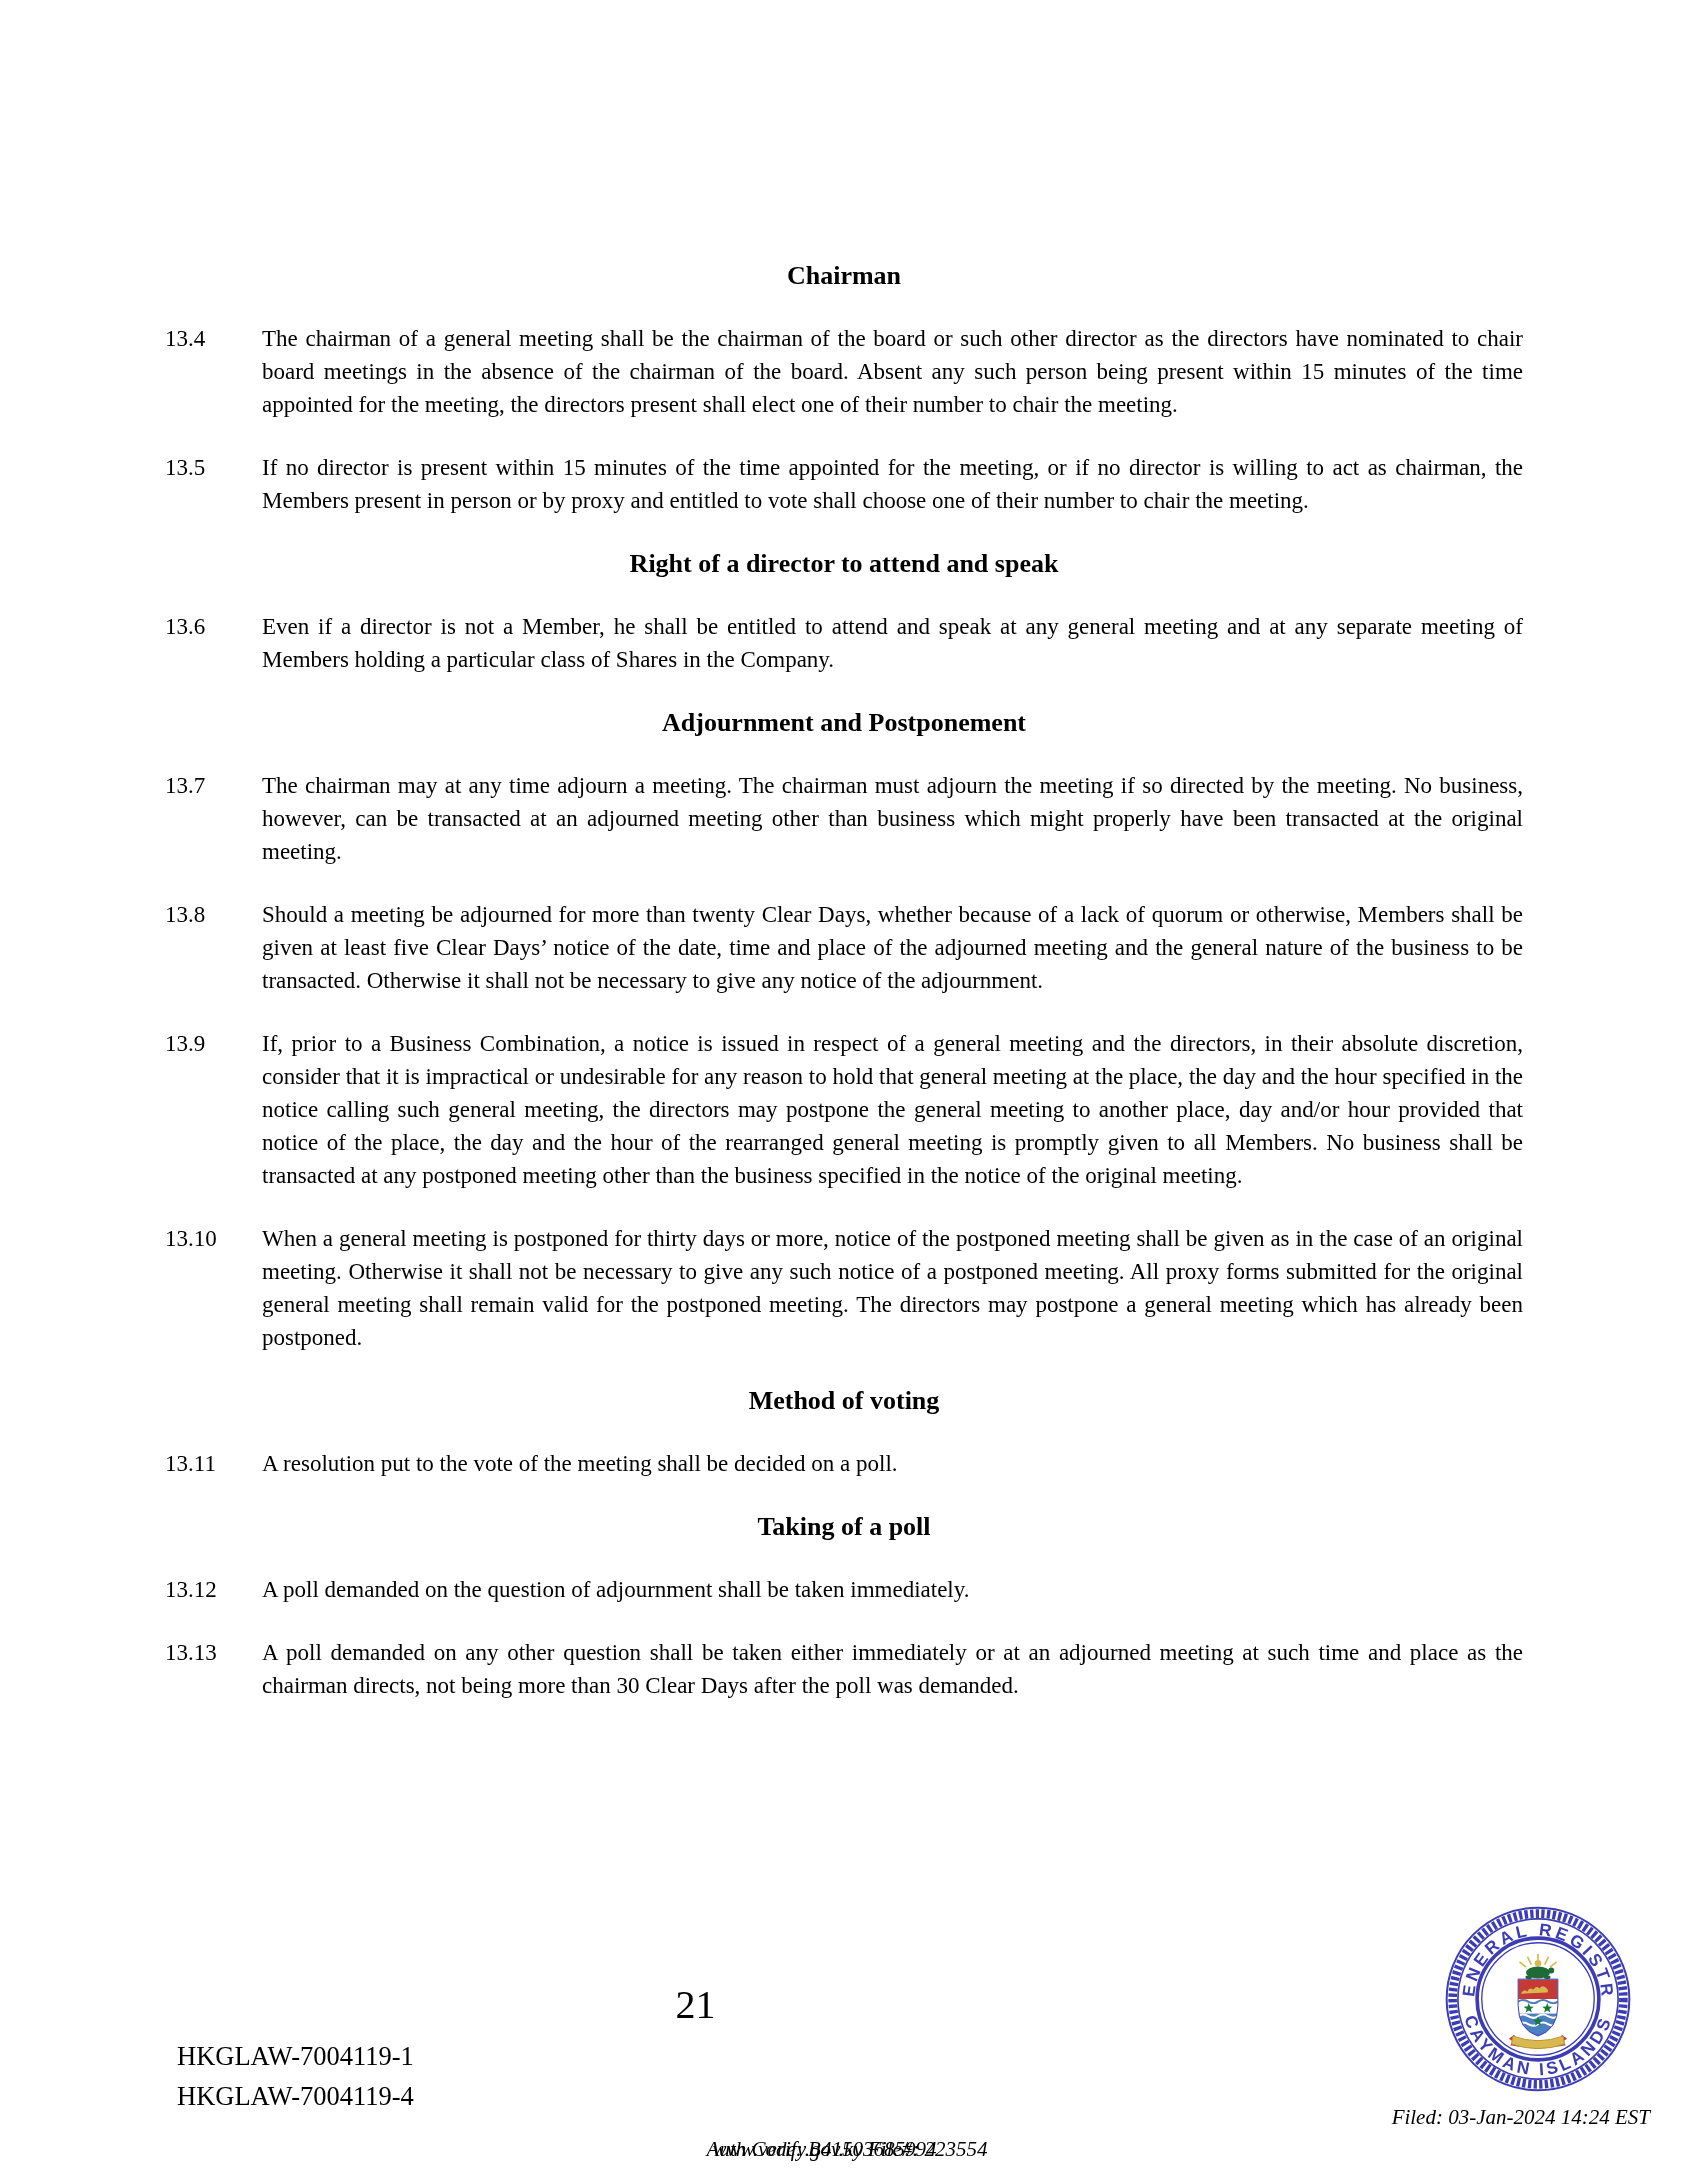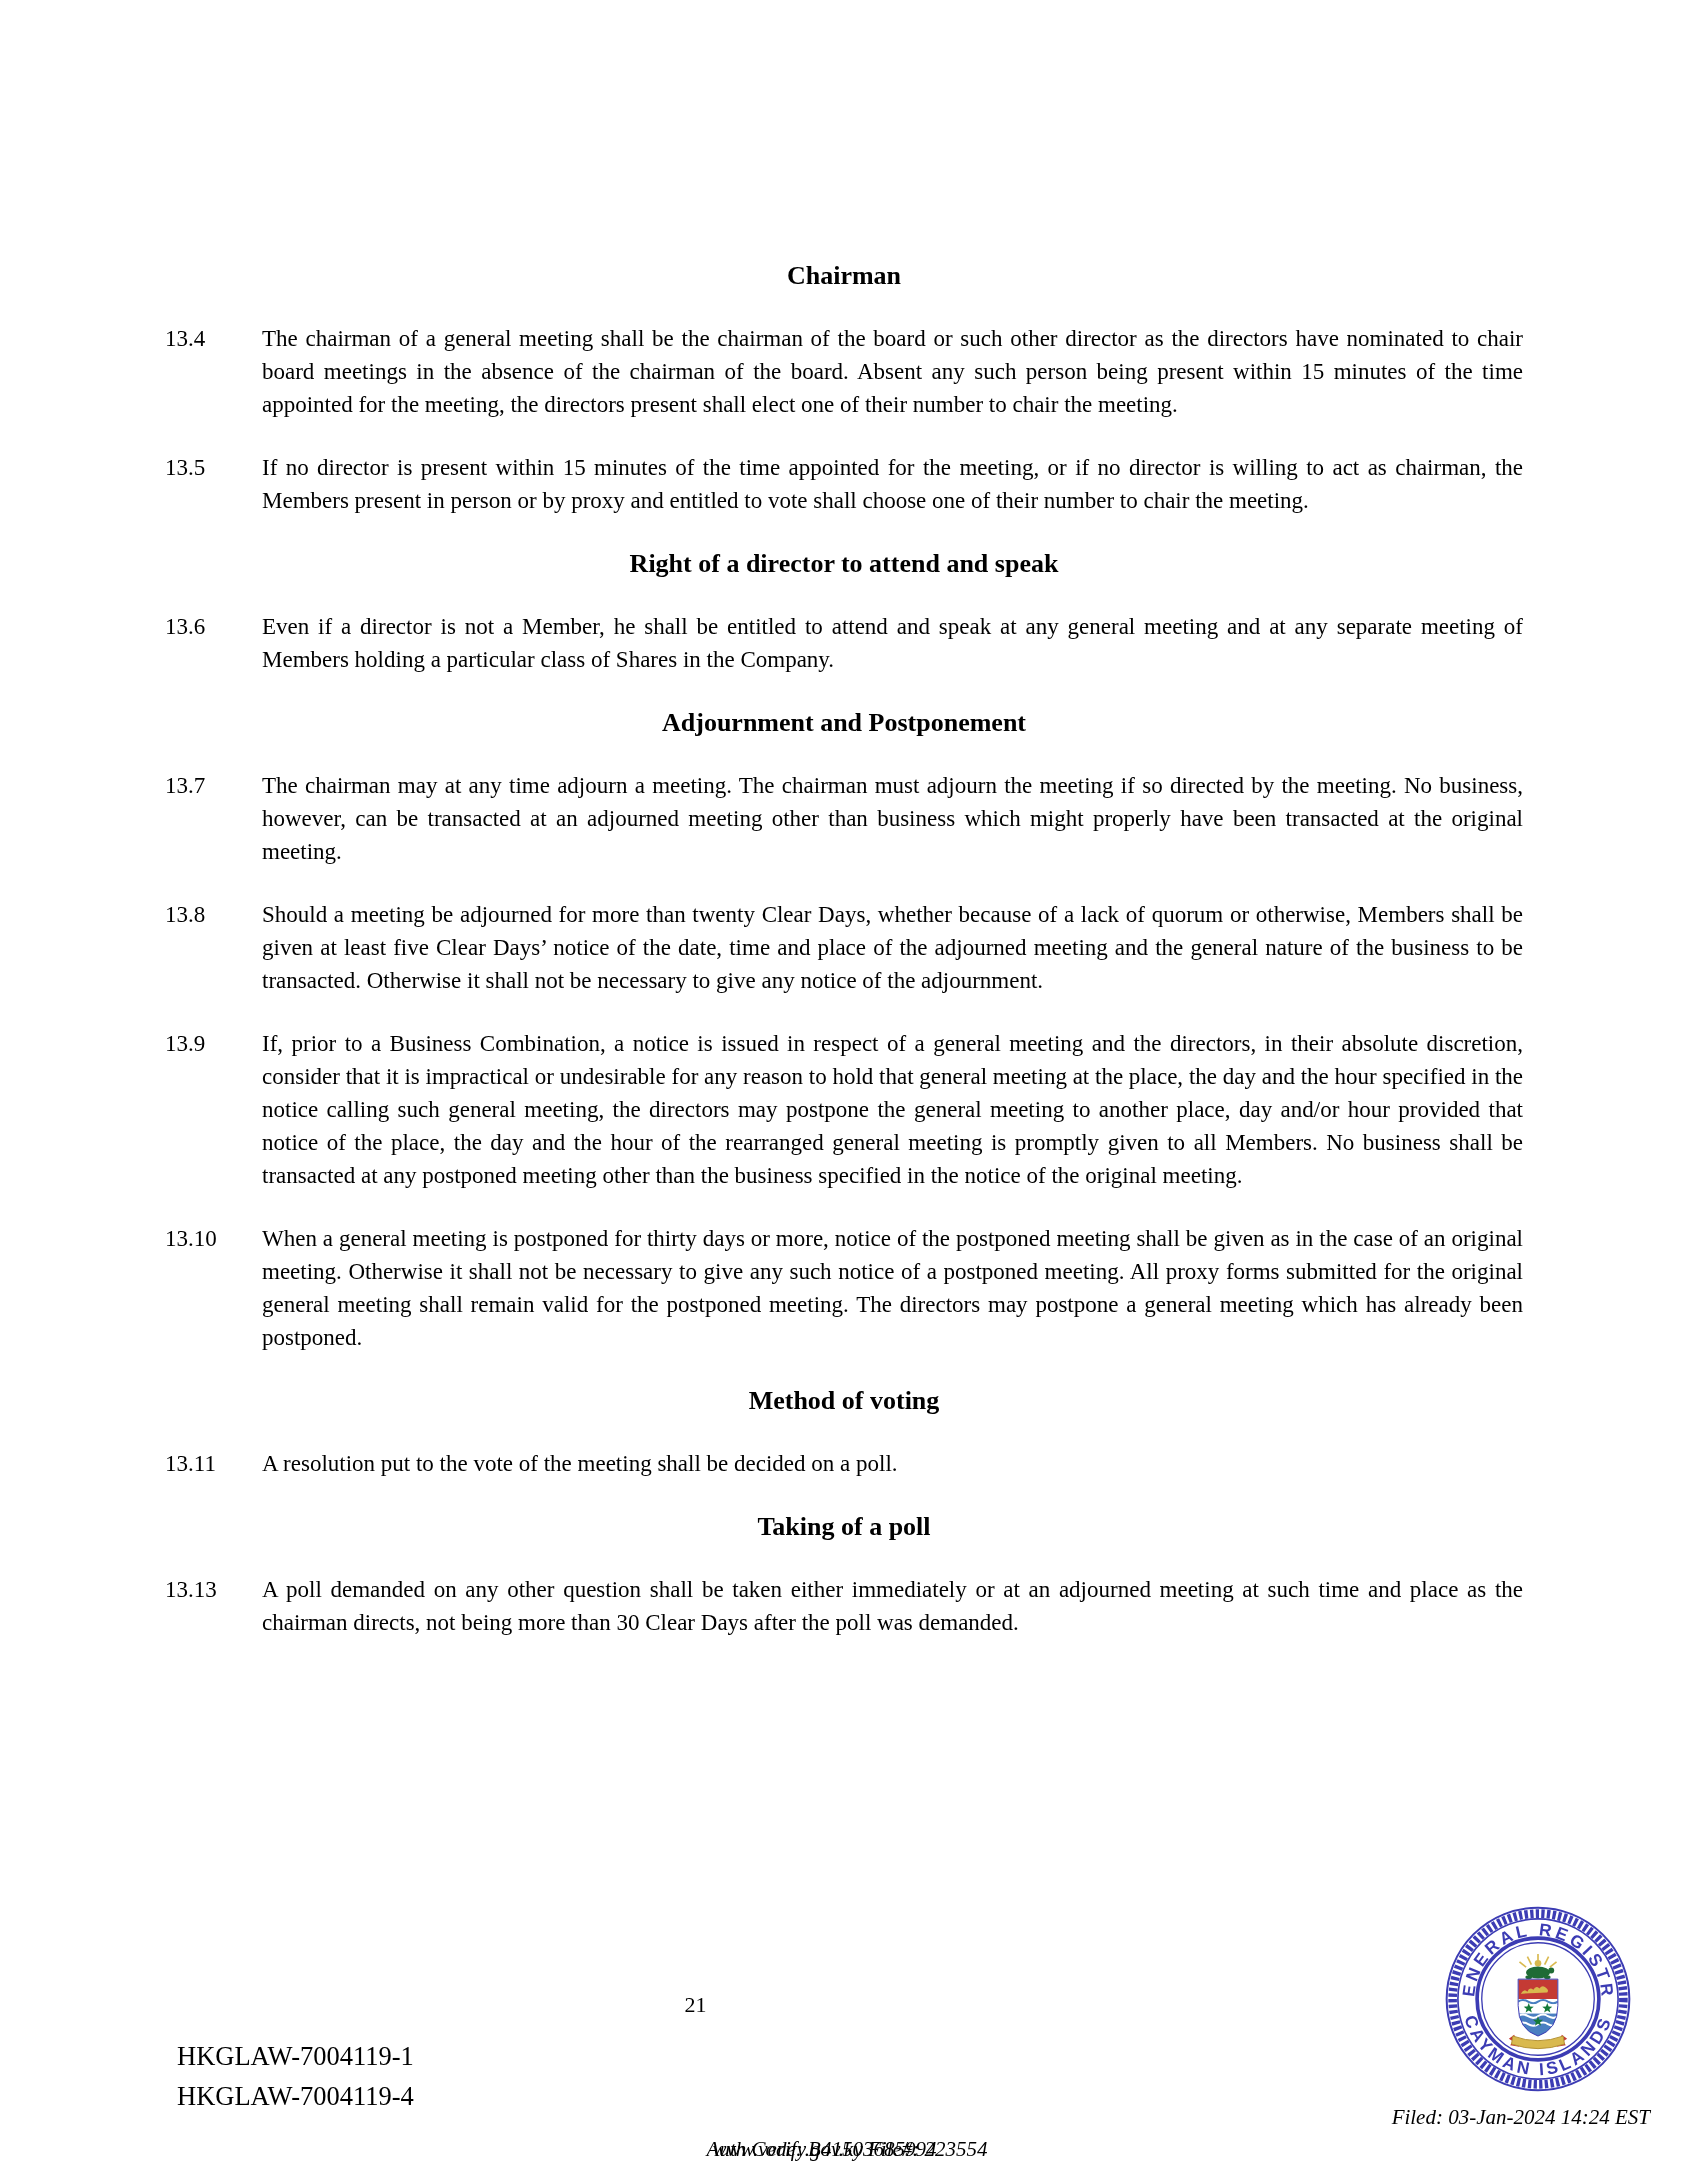--- a/index.html
+++ b/index.html
@@ -18,21 +18,21 @@
   }
   .clause:last-child{margin-bottom:0;}
   .clause-num{
     flex:none;width:97px;font-size:23px;line-height:33px;
   }
   .clause-text{
     flex:1;font-size:23px;line-height:33px;text-align:justify;
   }
   .page-number{
     position:absolute;top:1989px;left:0;width:1391px;text-align:center;
-    font-size:22px;line-height:32px;
+    font-size:40px;line-height:32px;
   }
   .doc-ids{
     position:absolute;top:2036px;left:177px;font-size:26.5px;line-height:40px;
   }
   .seal{
     position:absolute;top:1905px;left:1444px;width:188px;height:188px;
   }
   .filed-line{
     position:absolute;top:2104px;left:0;width:1650px;text-align:right;
     font-style:italic;font-size:21px;line-height:26.5px;
@@ -93,20 +93,24 @@
 
   <h3 class="section-heading">Method of voting</h3>
 
   <div class="clause">
     <span class="clause-num">13.11</span>
     <span class="clause-text">A resolution put to the vote of the meeting shall be decided on a poll.</span>
   </div>
 
   <h3 class="section-heading">Taking of a poll</h3>
 
+  <div class="clause">
+    <span class="clause-num">13.12</span>
+    <span class="clause-text">A poll demanded on the question of adjournment shall be taken immediately.</span>
+  </div>
 
   <div class="clause">
     <span class="clause-num">13.13</span>
     <span class="clause-text">A poll demanded on any other question shall be taken either immediately or at an adjourned meeting at such time and place as the chairman directs, not being more than 30 Clear Days after the poll was demanded.</span>
   </div>
 
 </main>
 
 <div class="page-number">21</div>
 

